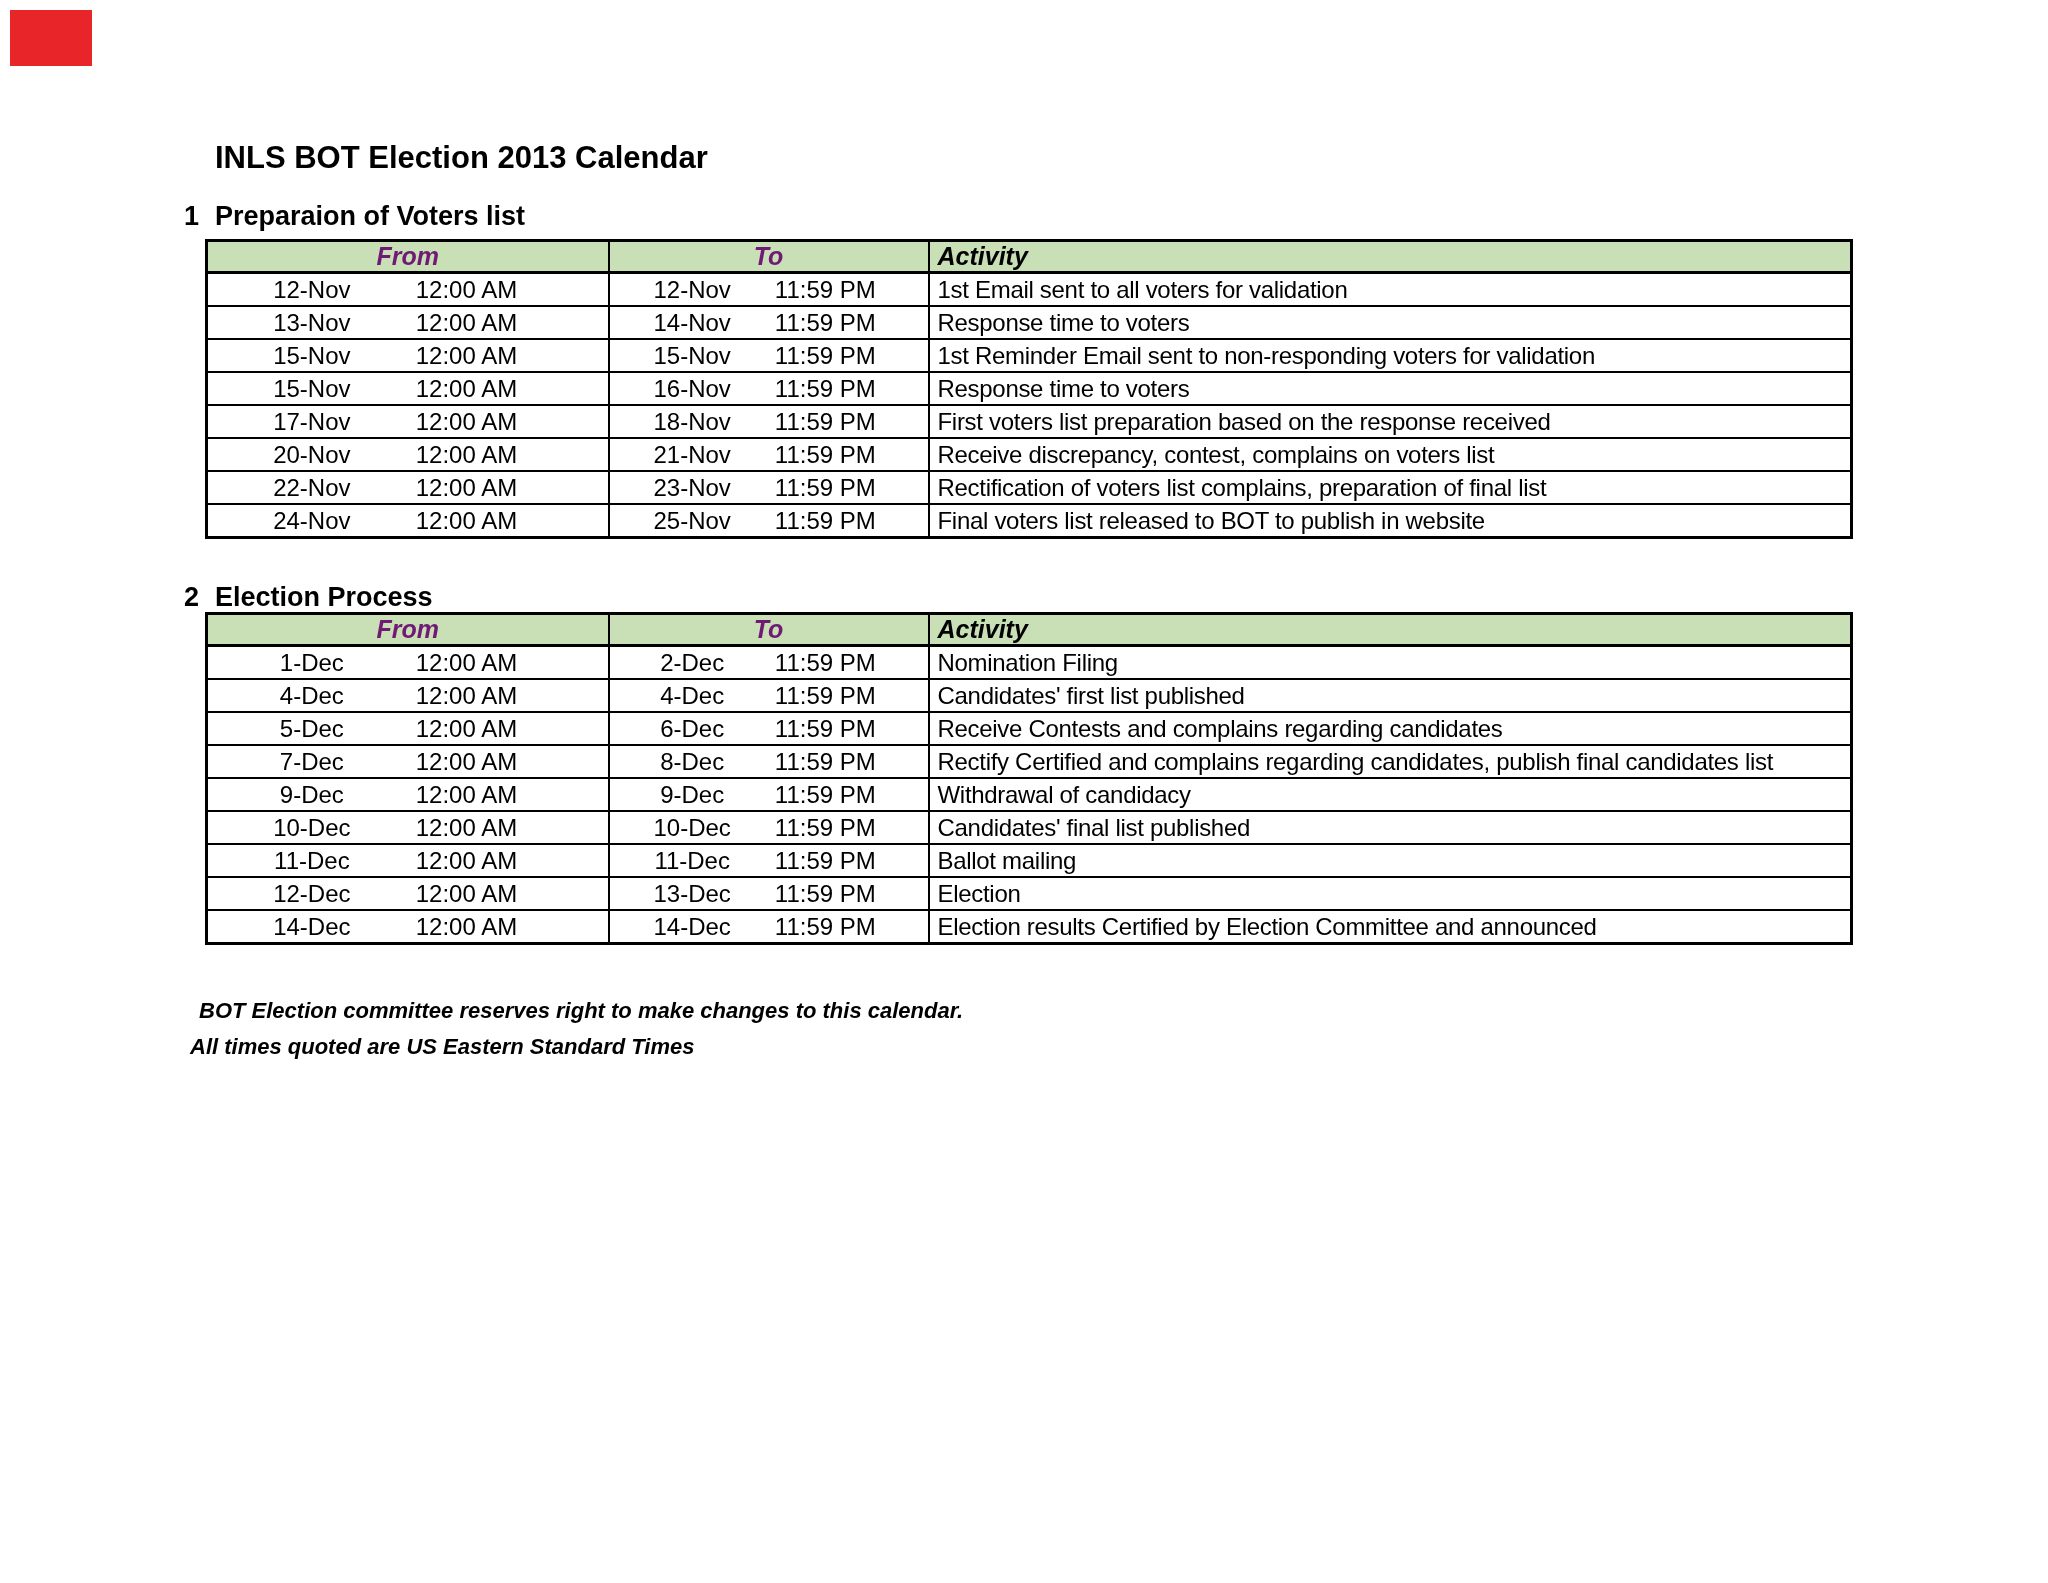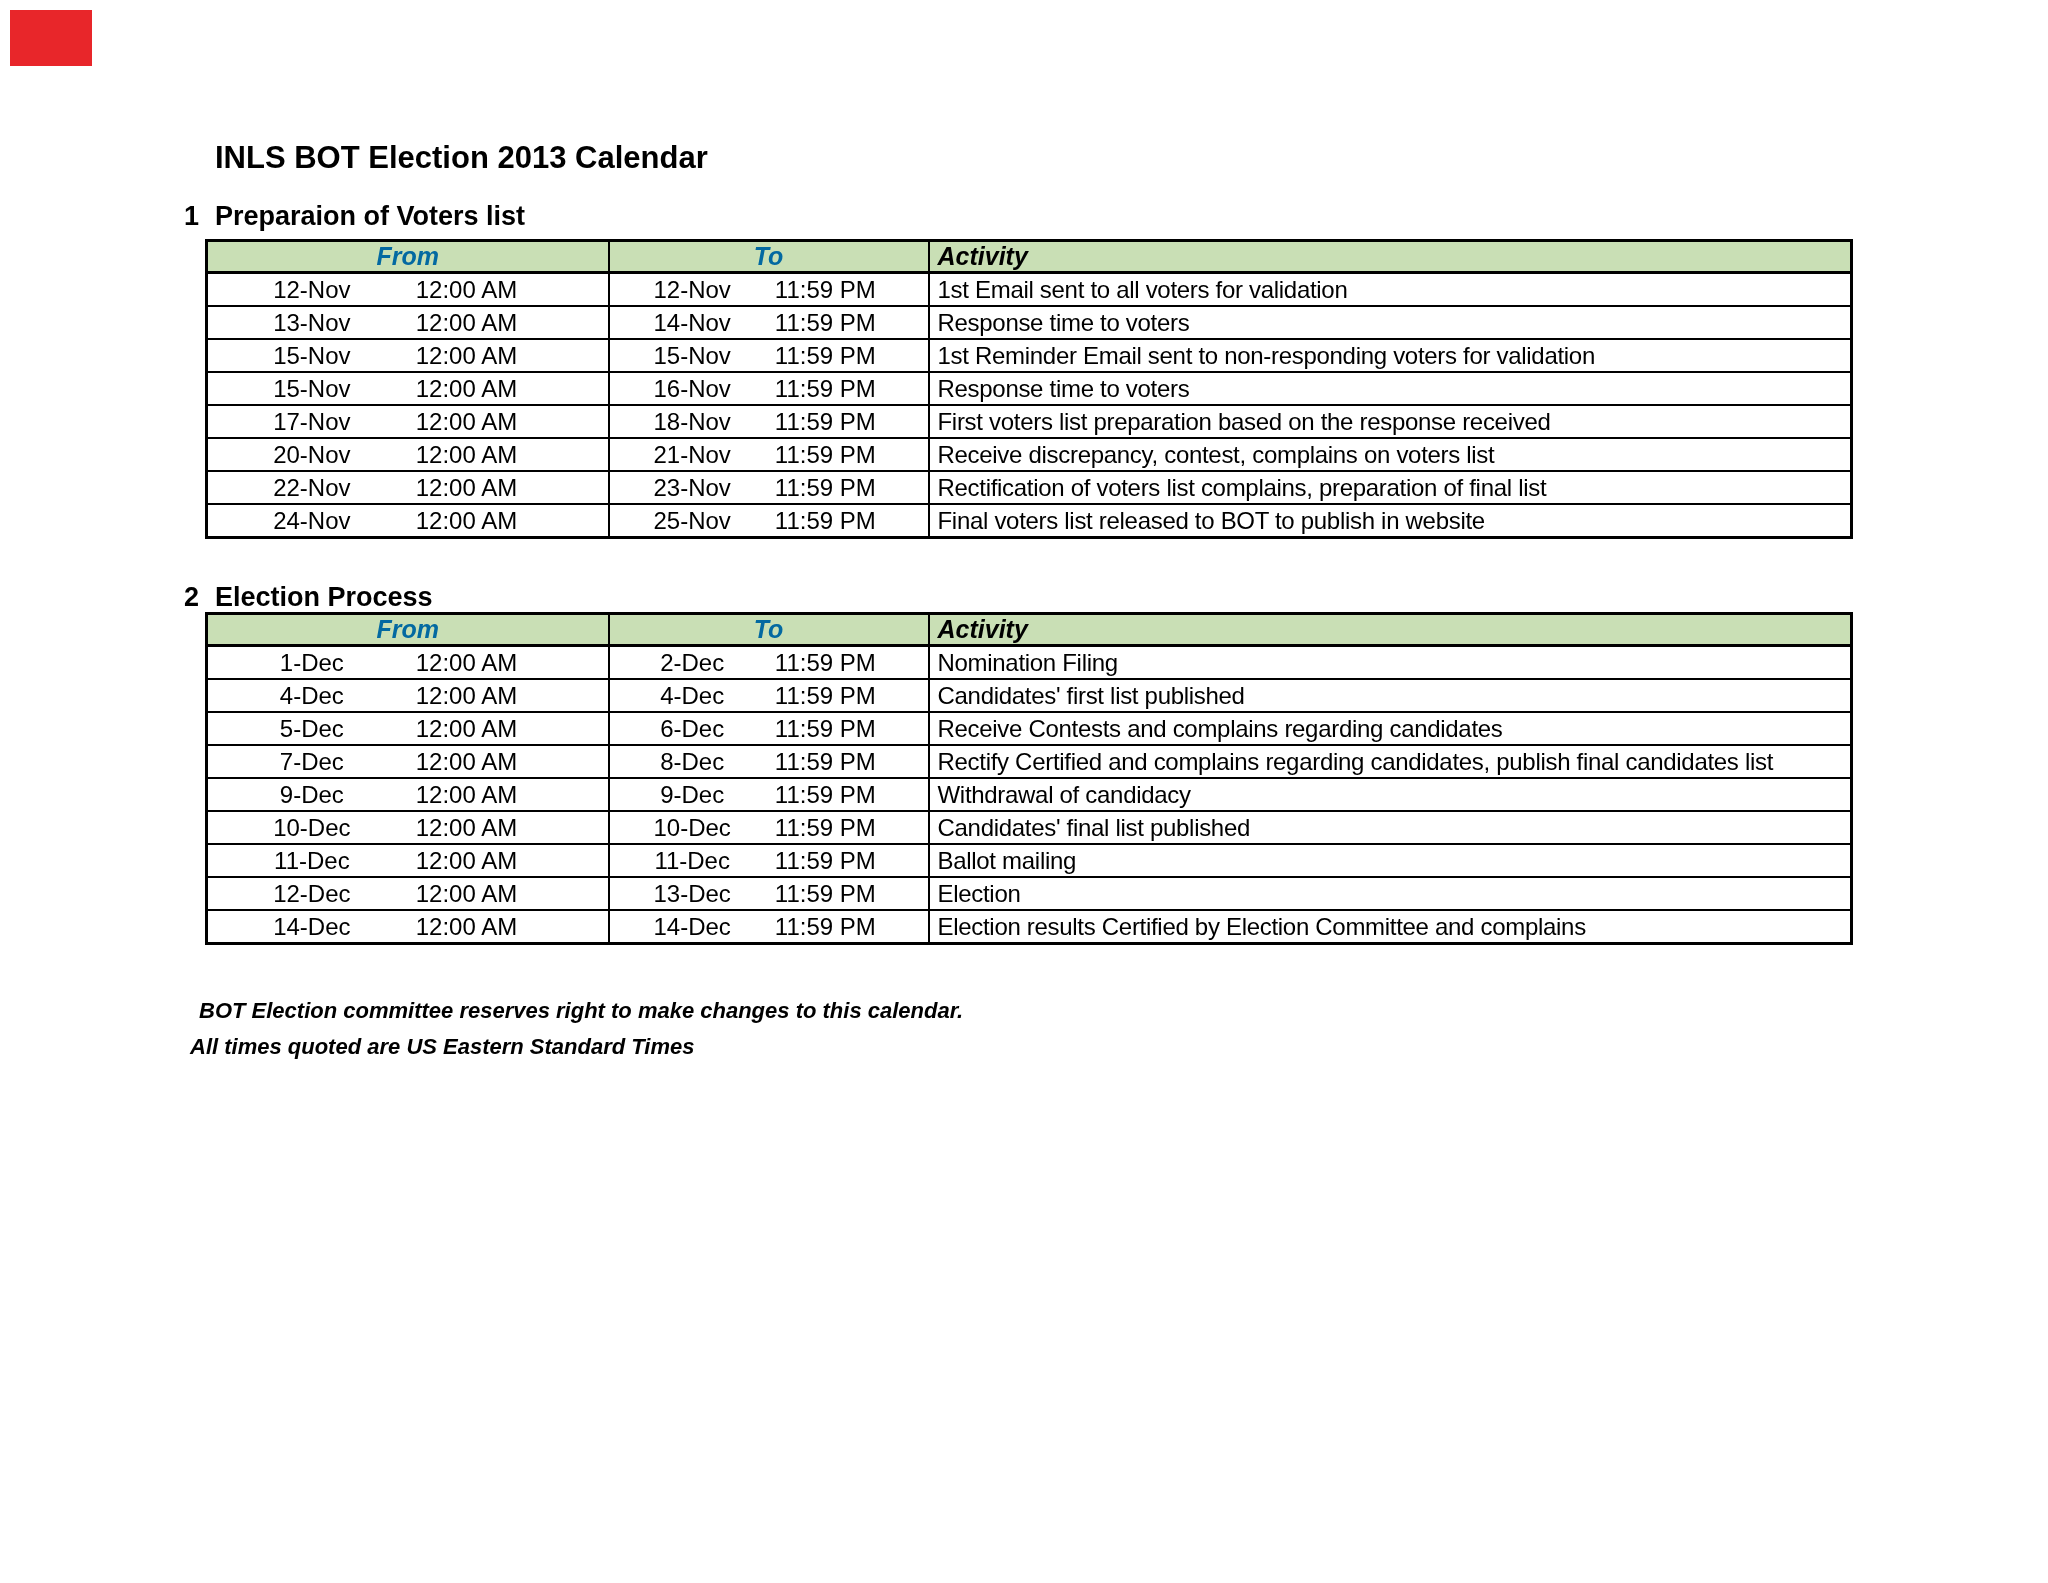--- a/index.html
+++ b/index.html
@@ -19,21 +19,21 @@
     border-collapse:collapse; table-layout:fixed;
     font-size:24px; border:3px solid #000;
   }
   table.cal#t1 { top:239px; }
   table.cal#t2 { top:612px; }
   th, td { border:2px solid #000; padding:0; }
   th {
     height:27px; background:#c9dfb5; font-size:25px;
     font-weight:bold; font-style:italic; border-bottom:3px solid #000;
   }
-  th.fromto { color:#0369a1; text-align:center; }
+  th.fromto { color:#701a75; text-align:center; }
   th.acth   { color:#000; text-align:left; padding-left:8px; }
   td { height:31px; vertical-align:middle; }
   td.group .wrap { display:flex; align-items:center; width:100%; }
   td.group .date { width:52%; text-align:center; white-space:nowrap; }
   td.group .time { flex:1; text-align:left; padding-right:20px; white-space:nowrap; }
   td.act { text-align:left; padding-left:8px; white-space:nowrap; letter-spacing:-0.3px; overflow:hidden; }
 
   .footer { position:absolute; left:190px; top:993px; font-size:22px; font-weight:bold; font-style:italic; line-height:36px; }
   .footer .l1 { padding-left:9px; white-space:nowrap; }
   .footer .l2 { white-space:nowrap; }
@@ -334,21 +334,21 @@
               <span class="date">14-Dec</span>
               <span class="time">12:00 AM</span>
             </span>
           </td>
           <td class="group">
             <span class="wrap">
               <span class="date">14-Dec</span>
               <span class="time">11:59 PM</span>
             </span>
           </td>
-          <td class="act">Election results Certified by Election Committee and complains</td>
+          <td class="act">Election results Certified by Election Committee and announced</td>
         </tr>
       </tbody>
   </table>
 
   <div class="footer">
     <div class="l1">BOT Election committee reserves right to make changes to this calendar.</div>
     <div class="l2">All times quoted are US Eastern Standard Times</div>
   </div>
 
 </div>

